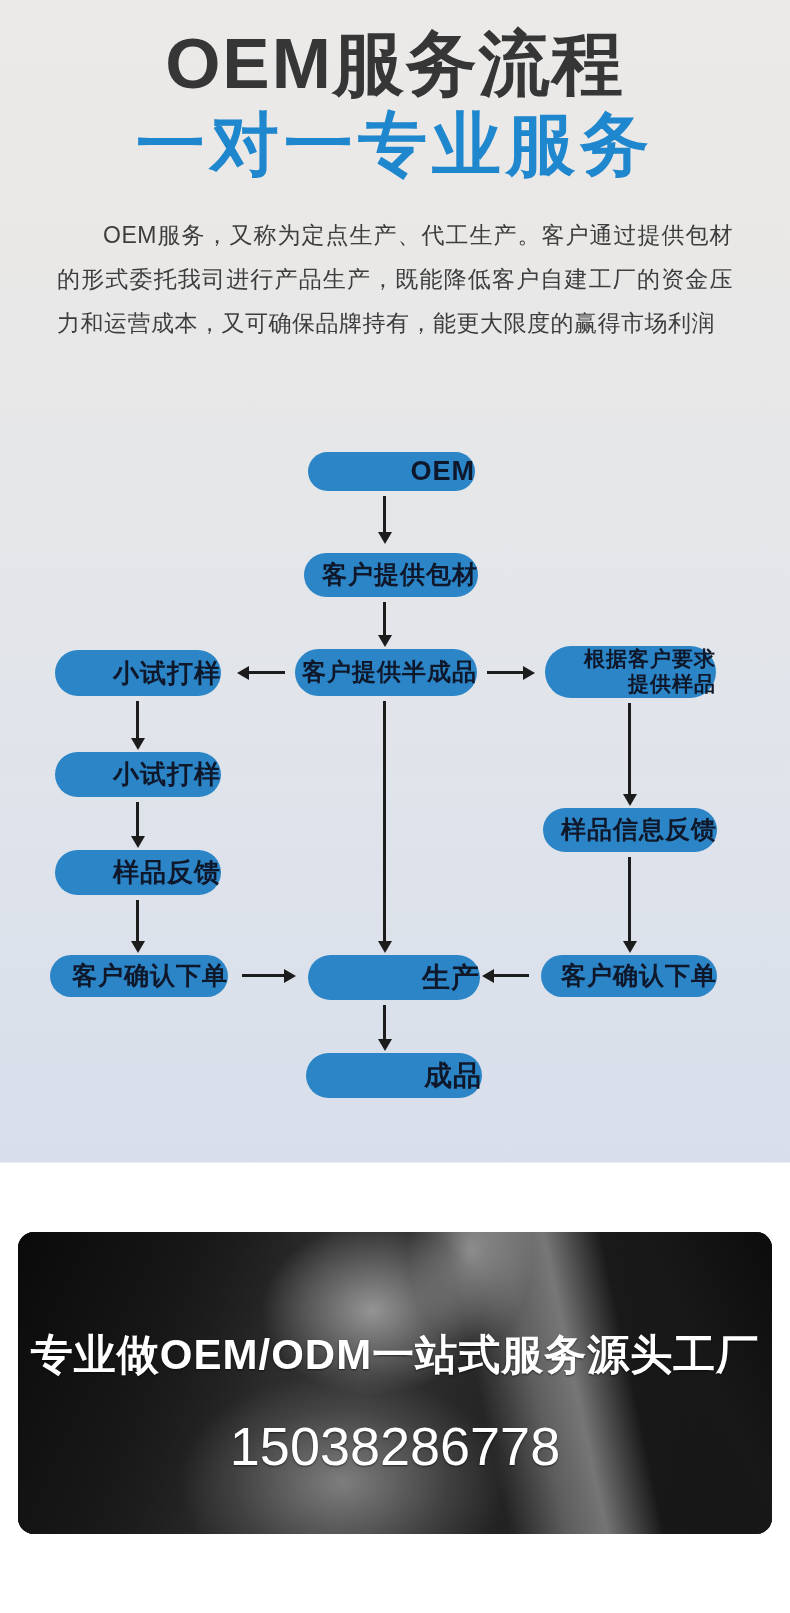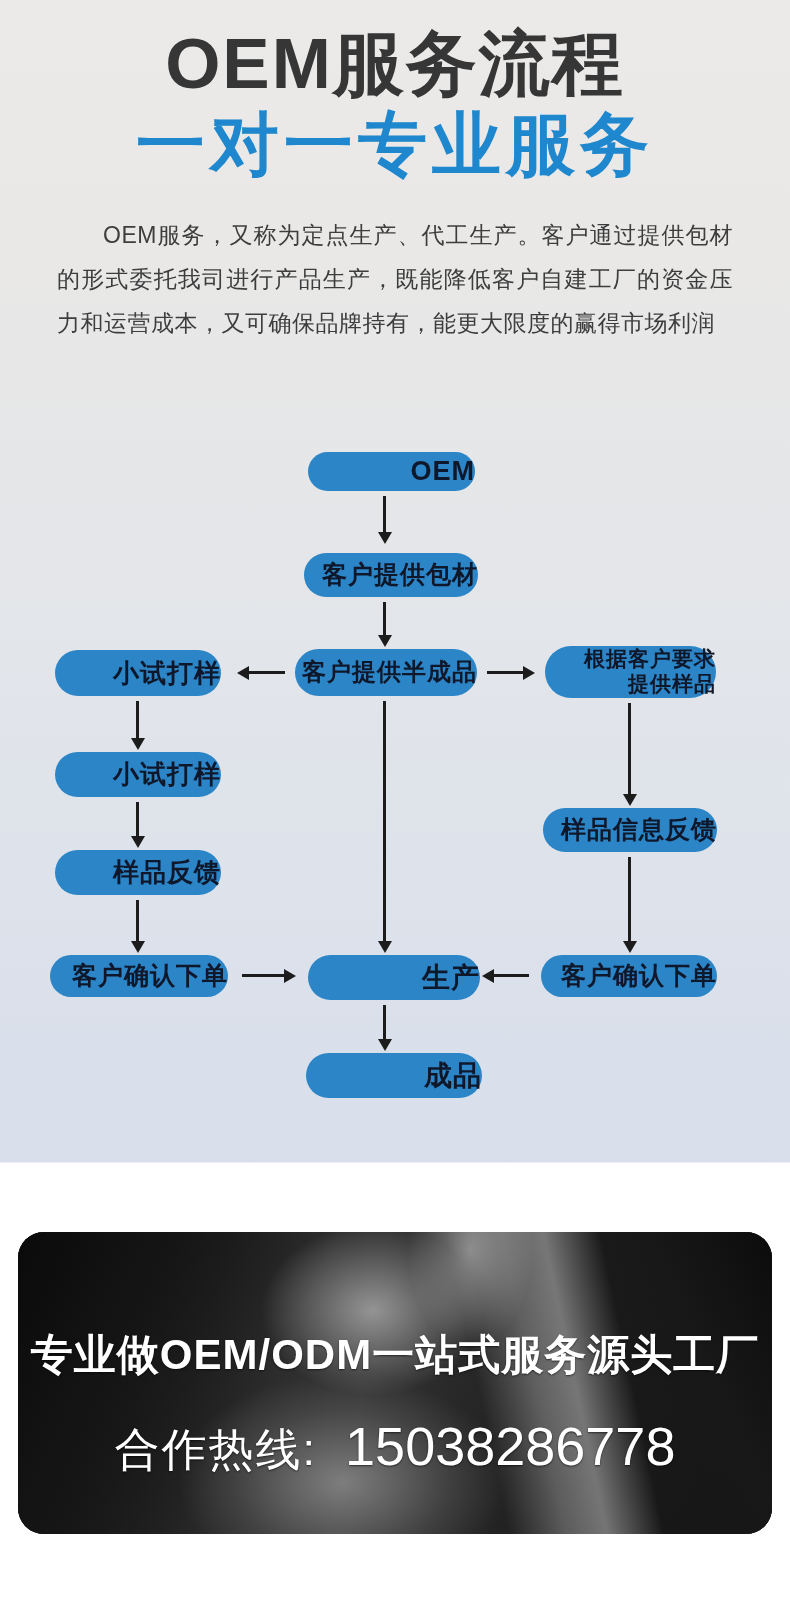--- a/index.html
+++ b/index.html
@@ -84,21 +84,21 @@
   #a8 {left:628px; top:273px; height:91px;}
   #a9 {left:628px; top:427px; height:84px;}
   #h1 {left:249px; top:241px; width:36px;}
   #h2 {left:487px; top:241px; width:36px;}
   #h3 {left:242px; top:544px; width:42px;}
   #h4 {left:494px; top:544px; width:35px;}
 
   
   .footer-card {
     position:absolute; left:18px; top:1232px; width:754px; height:302px;
-    border-radius:26px; overflow:hidden; background:#1d1d1d;
+    border-radius:16px; overflow:hidden; background:#1d1d1d;
   }
   .photo {
     position:absolute; inset:0;
     background:
       radial-gradient(ellipse 90px 140px at 60% 6%, rgba(205,205,205,0.55), rgba(205,205,205,0) 70%),
       radial-gradient(ellipse 150px 115px at 47% 26%, rgba(165,165,165,0.85), rgba(120,120,120,0.4) 52%, rgba(40,40,40,0) 74%),
       radial-gradient(ellipse 210px 140px at 43% 83%, rgba(150,150,150,0.75), rgba(105,105,105,0.35) 52%, rgba(30,30,30,0) 78%),
       linear-gradient(78deg, rgba(0,0,0,0) 60%, rgba(185,185,185,0.40) 67%, rgba(215,215,215,0.48) 72%, rgba(0,0,0,0) 79%),
       linear-gradient(115deg, #0a0a0a 0%, #141414 16%, rgba(20,20,20,0) 36%),
       linear-gradient(245deg, #0c0c0c 0%, #181818 14%, rgba(24,24,24,0) 34%),
@@ -181,18 +181,17 @@
     <div class="ah ah-left" id="h1"></div>
     <div class="ah ah-right" id="h2"></div>
     <div class="ah ah-right" id="h3"></div>
     <div class="ah ah-left" id="h4"></div>
   </div>
 
   <div class="footer-card">
     <div class="photo"></div>
     <div class="footer-headline">专业做OEM/ODM一站式服务源头工厂</div>
     <div class="footer-hotline">
-      <span class="hotline-label">合作热线:</span>
       <span class="hotline-number">15038286778</span>
     </div>
   </div>
 
 </div>
 
 </body></html>

